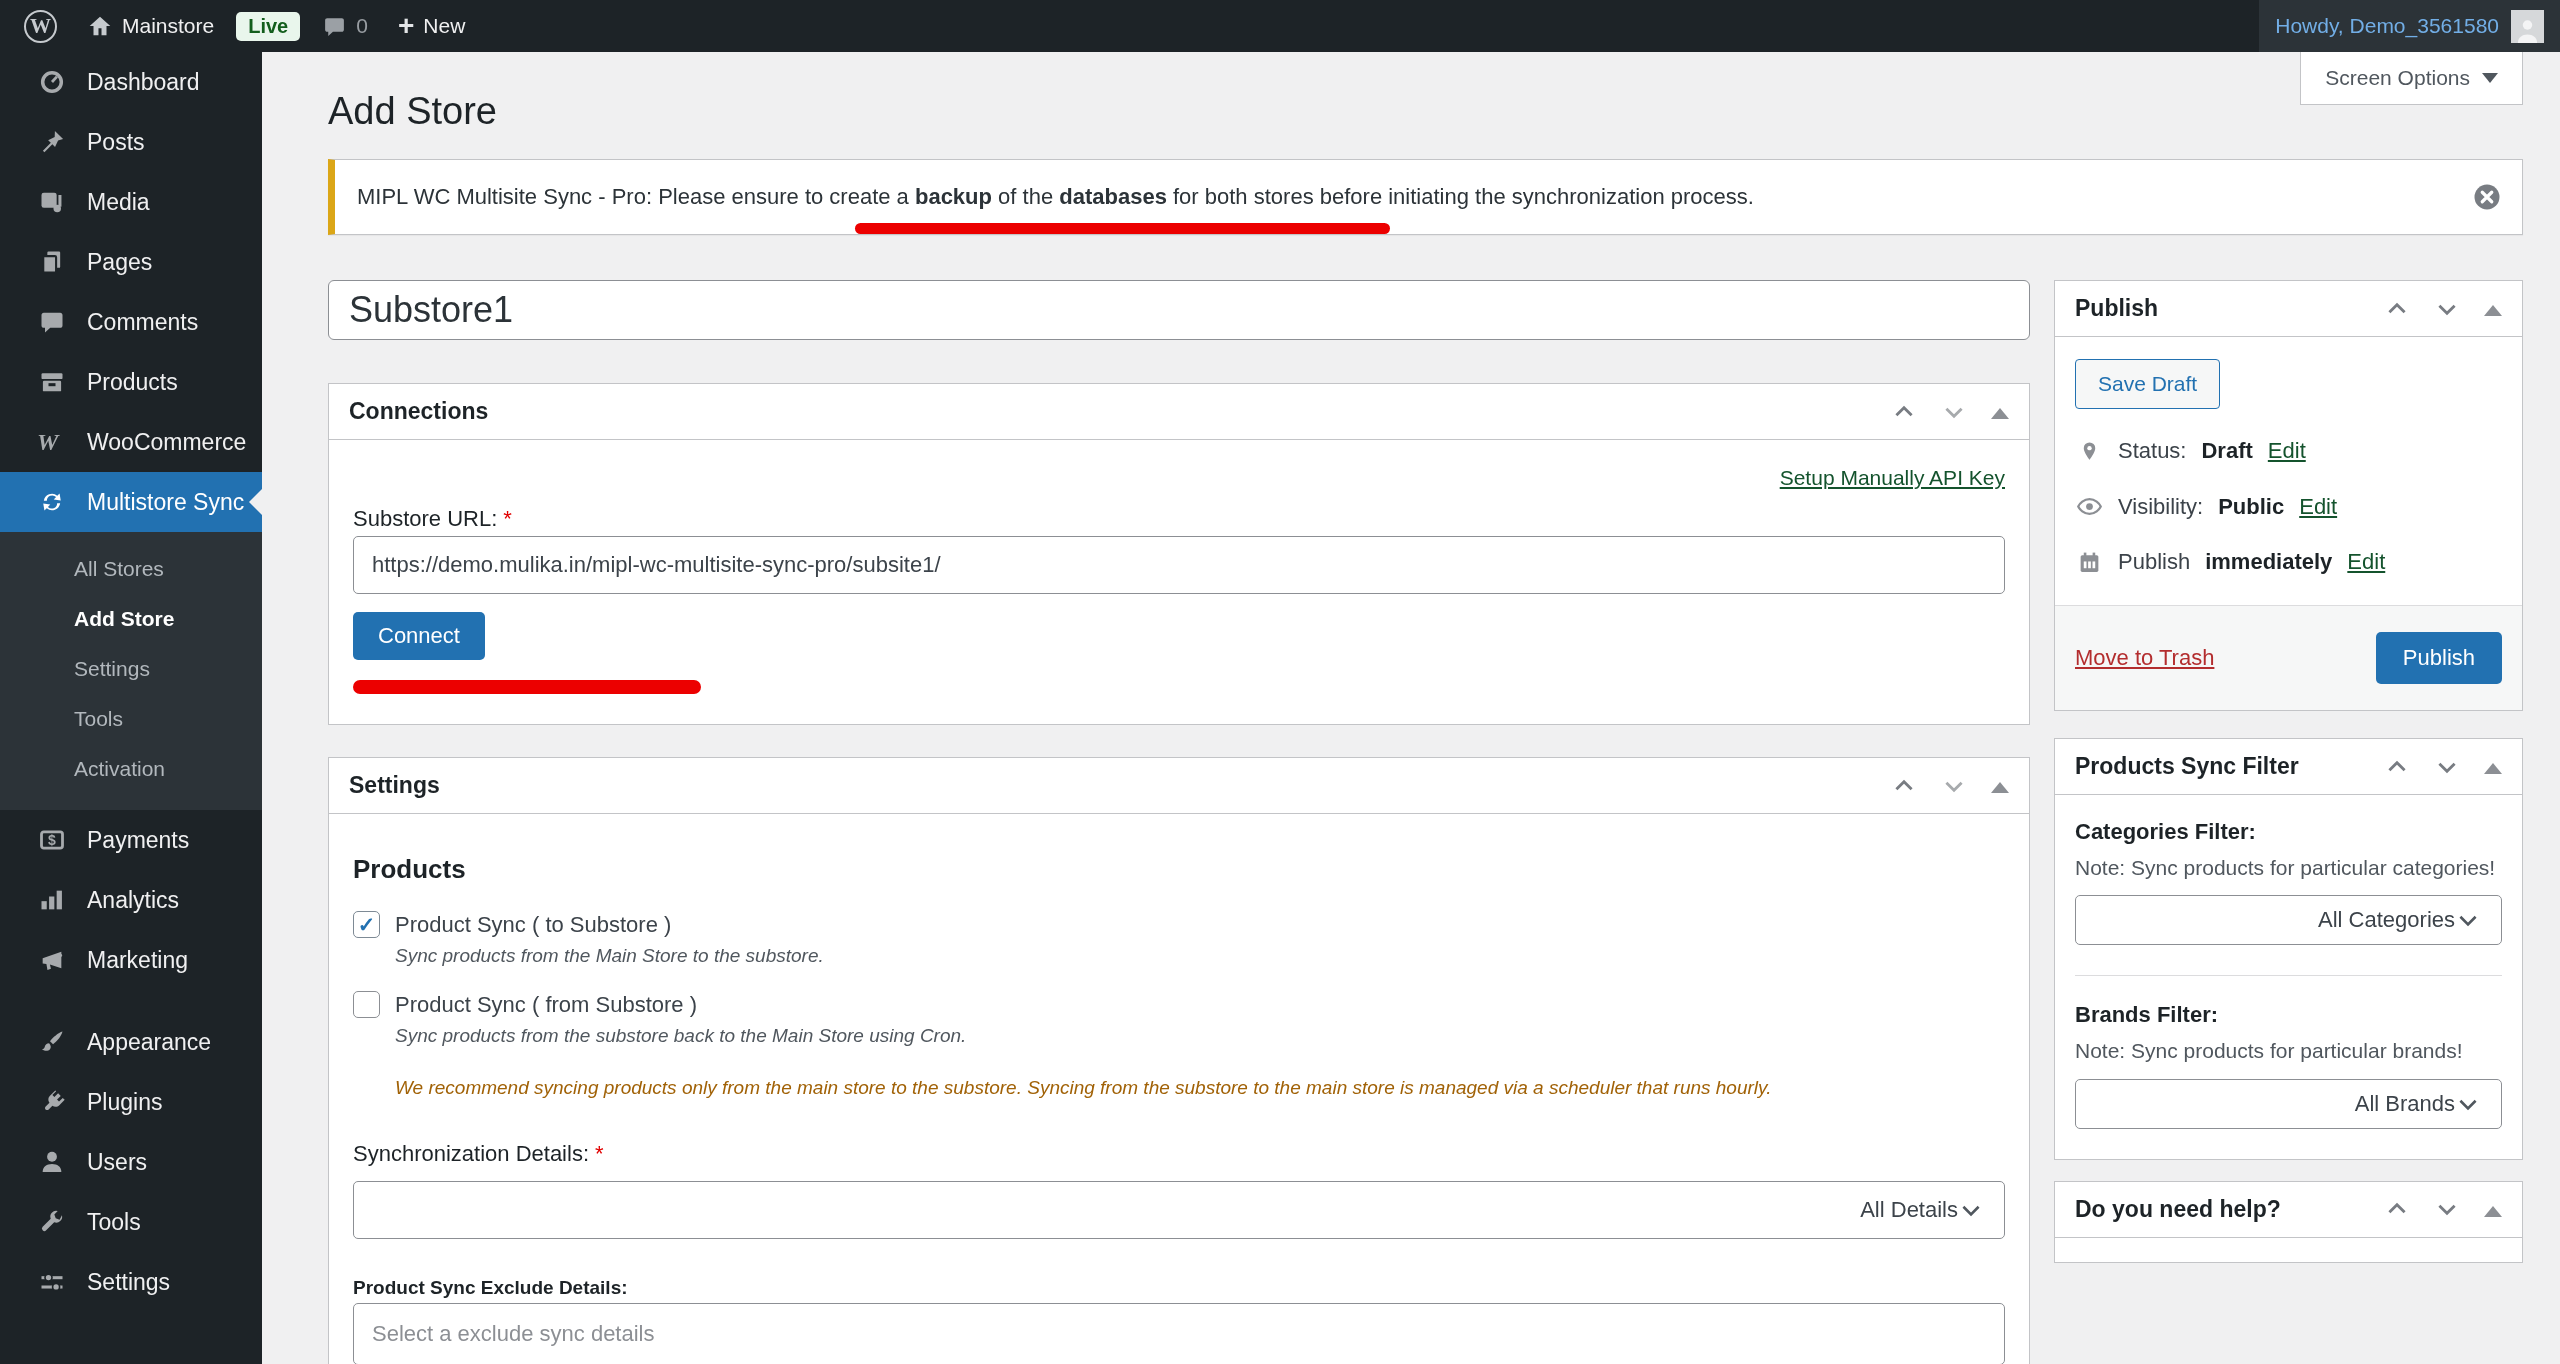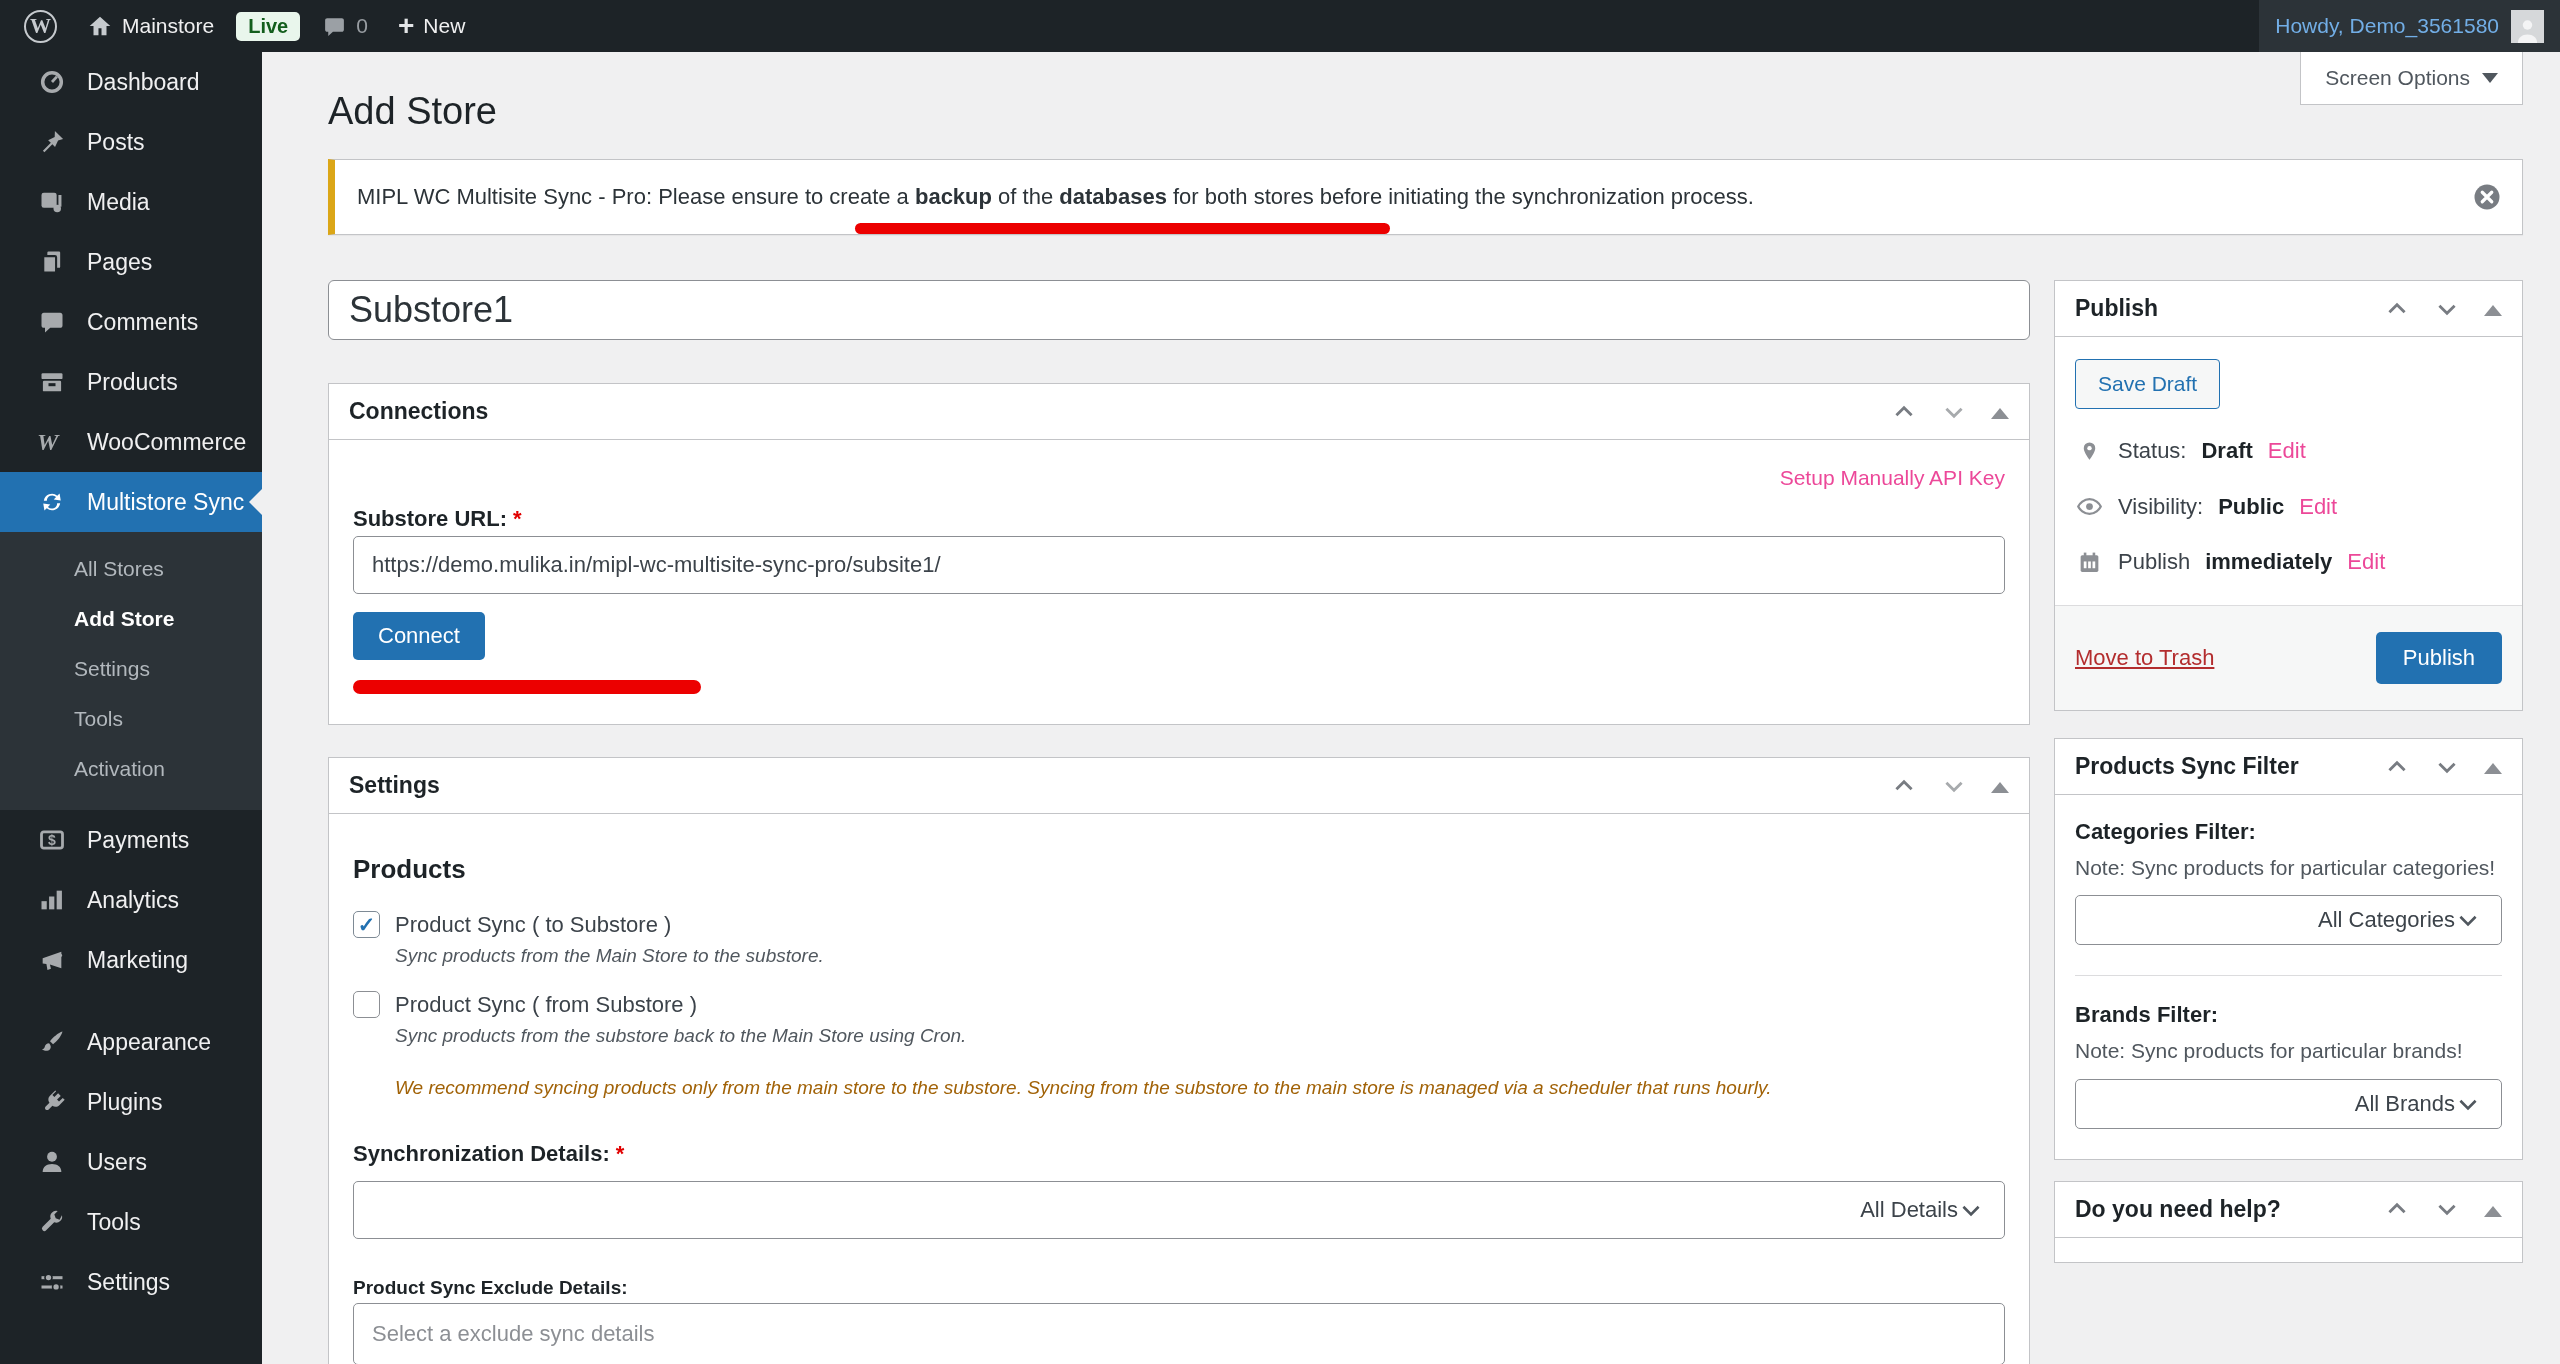--- a/index.html
+++ b/index.html
@@ -79,22 +79,22 @@
   
   .title-input {
     width:100%; height:60px; border:1px solid #8c8f94; border-radius:6px;
     padding:0 20px; font-size:36px; color:#2c3338; background:#fff;
     font-family:"Liberation Sans", sans-serif;
   }
   
   .connections { margin-top:43px; }
   .panel-body { padding:26px 24px 30px; }
   .api-row { text-align:right; font-size:21px; }
-  .link { color:#ec4899; cursor:pointer; }
-  .field-label { font-weight:bold; font-size:22px; color:#1d2327; margin-top:16px; }
+  .link { color:#14532d; text-decoration:underline; cursor:pointer; }
+  .field-label { font-weight:normal; font-size:22px; color:#1d2327; margin-top:16px; }
   .req { color:#e10000; margin-left:6px; }
   .text-input {
     width:100%; height:58px; border:1px solid #8c8f94; border-radius:5px;
     padding:0 18px; font-size:22px; color:#3c434a; background:#fff; margin-top:4px;
     font-family:"Liberation Sans", sans-serif;
   }
   .text-input::placeholder { color:#8c8f94; opacity:1; }
   .btn-primary {
     display:inline-block; background:#2271b1; color:#fff; border:none; border-radius:5px;
     height:48px; padding:0 25px; font-size:22px; cursor:pointer; margin-top:18px;

